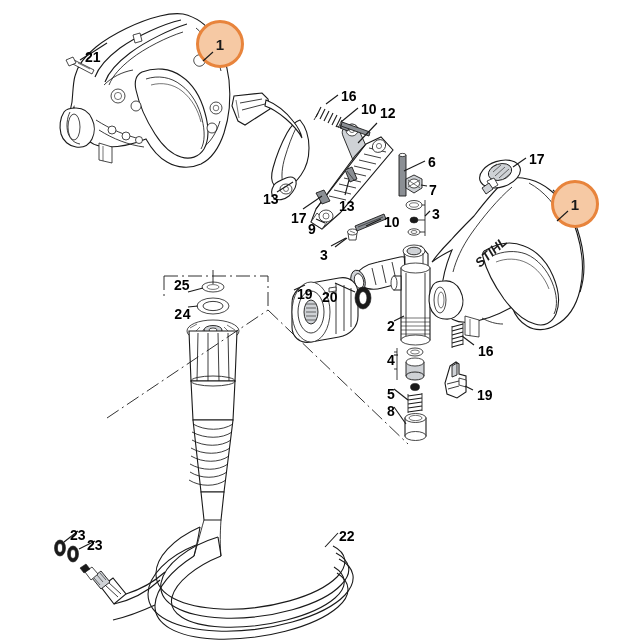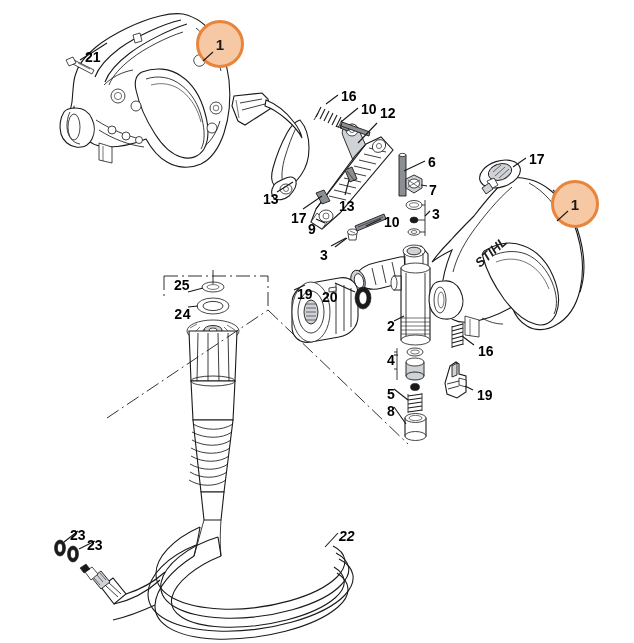--- a/index.html
+++ b/index.html
@@ -507,16 +507,16 @@
     <div class="callout" style="left:281px;top:287px;margin-left:16px;">19</div>
     <div class="callout" style="left:322px;top:290px;">20</div>
     <div class="callout" style="left:387px;top:319px;">2</div>
     <div class="callout" style="left:387px;top:353px;">4</div>
     <div class="callout" style="left:387px;top:387px;">5</div>
     <div class="callout" style="left:387px;top:404px;">8</div>
     <div class="callout" style="left:478px;top:344px;">16</div>
     <div class="callout" style="left:477px;top:388px;">19</div>
     <div class="callout" style="left:70px;top:528px;">23</div>
     <div class="callout" style="left:87px;top:538px;">23</div>
-    <div class="callout" style="left:339px;top:529px;font-style:italic;">22</div>
+    <div class="callout" style="left:339px;top:529px;">22</div>
 
   </div>
 </div>
 
 </body></html>

